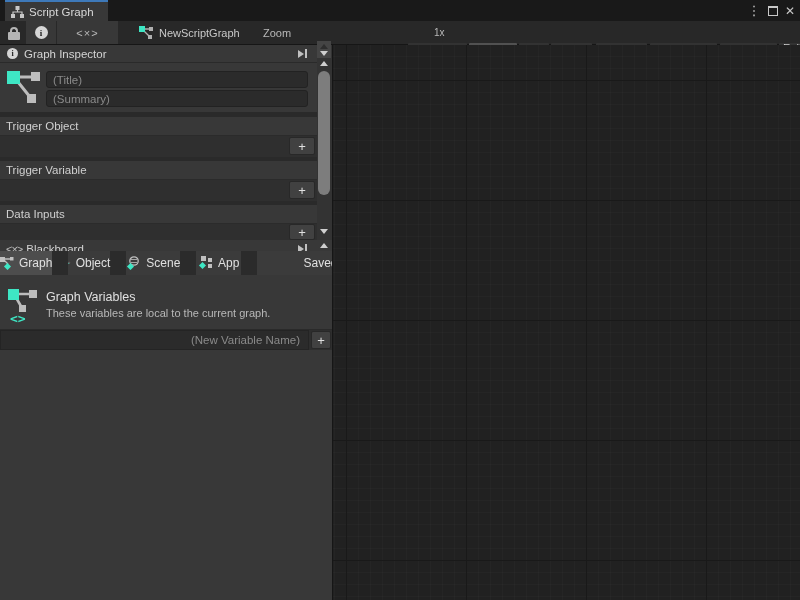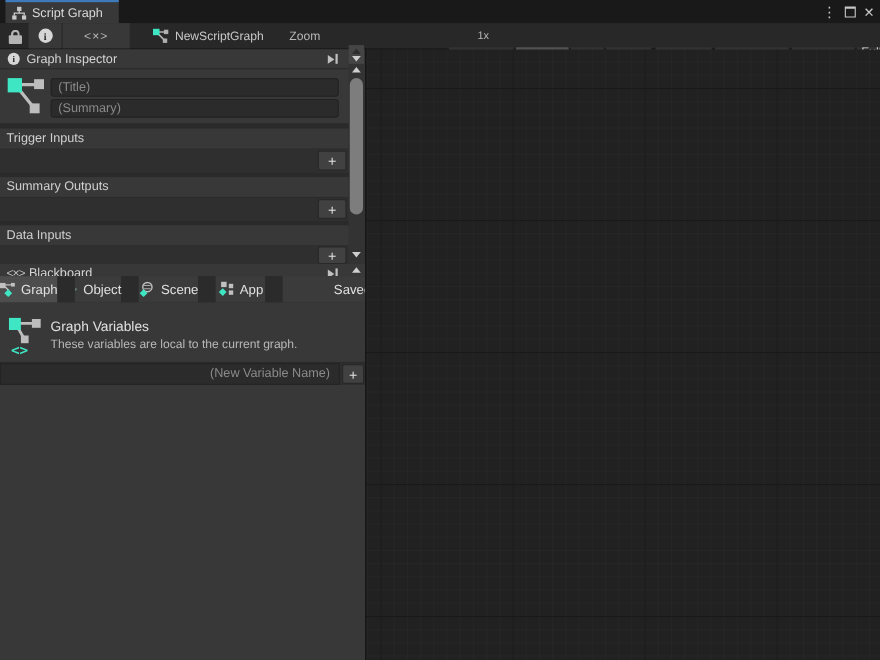--- a/index.html
+++ b/index.html
@@ -202,29 +202,29 @@
         <rect x="25" y="3" width="9" height="9" fill="#bdbdbd"></rect>
         <rect x="21" y="25" width="9" height="9" fill="#bdbdbd"></rect>
       </svg>
       <input class="tfield" style="top: 27px;" type="text" placeholder="(Summary)">
       <input class="tfield" style="top: 8px;" type="text" placeholder="(Title)">
     </div>
 
     <div class="gap" style="top:67px;height:5px;"></div>
 
     <div class="sec-header" style="top:72px;">
-      <span>Trigger Inputs</span>
+      <span>Trigger Object</span>
     </div>
     <div class="sec-list" style="top:91px;"></div>
     <div class="add-btn" style="top:92px;">+</div>
 
     <div class="gap" style="top:112px;height:4px;"></div>
 
     <div class="sec-header" style="top:116px;">
-      <span>Summary Outputs</span>
+      <span>Trigger Variable</span>
     </div>
     <div class="sec-list" style="top:135px;"></div>
     <div class="add-btn" style="top:136px;">+</div>
 
     <div class="gap" style="top:156px;height:4px;"></div>
 
     <div class="sec-header" style="top:160px;">
       <span>Data Inputs</span>
     </div>
     <div class="sec-list" style="top:179px;height:16px;"></div>

